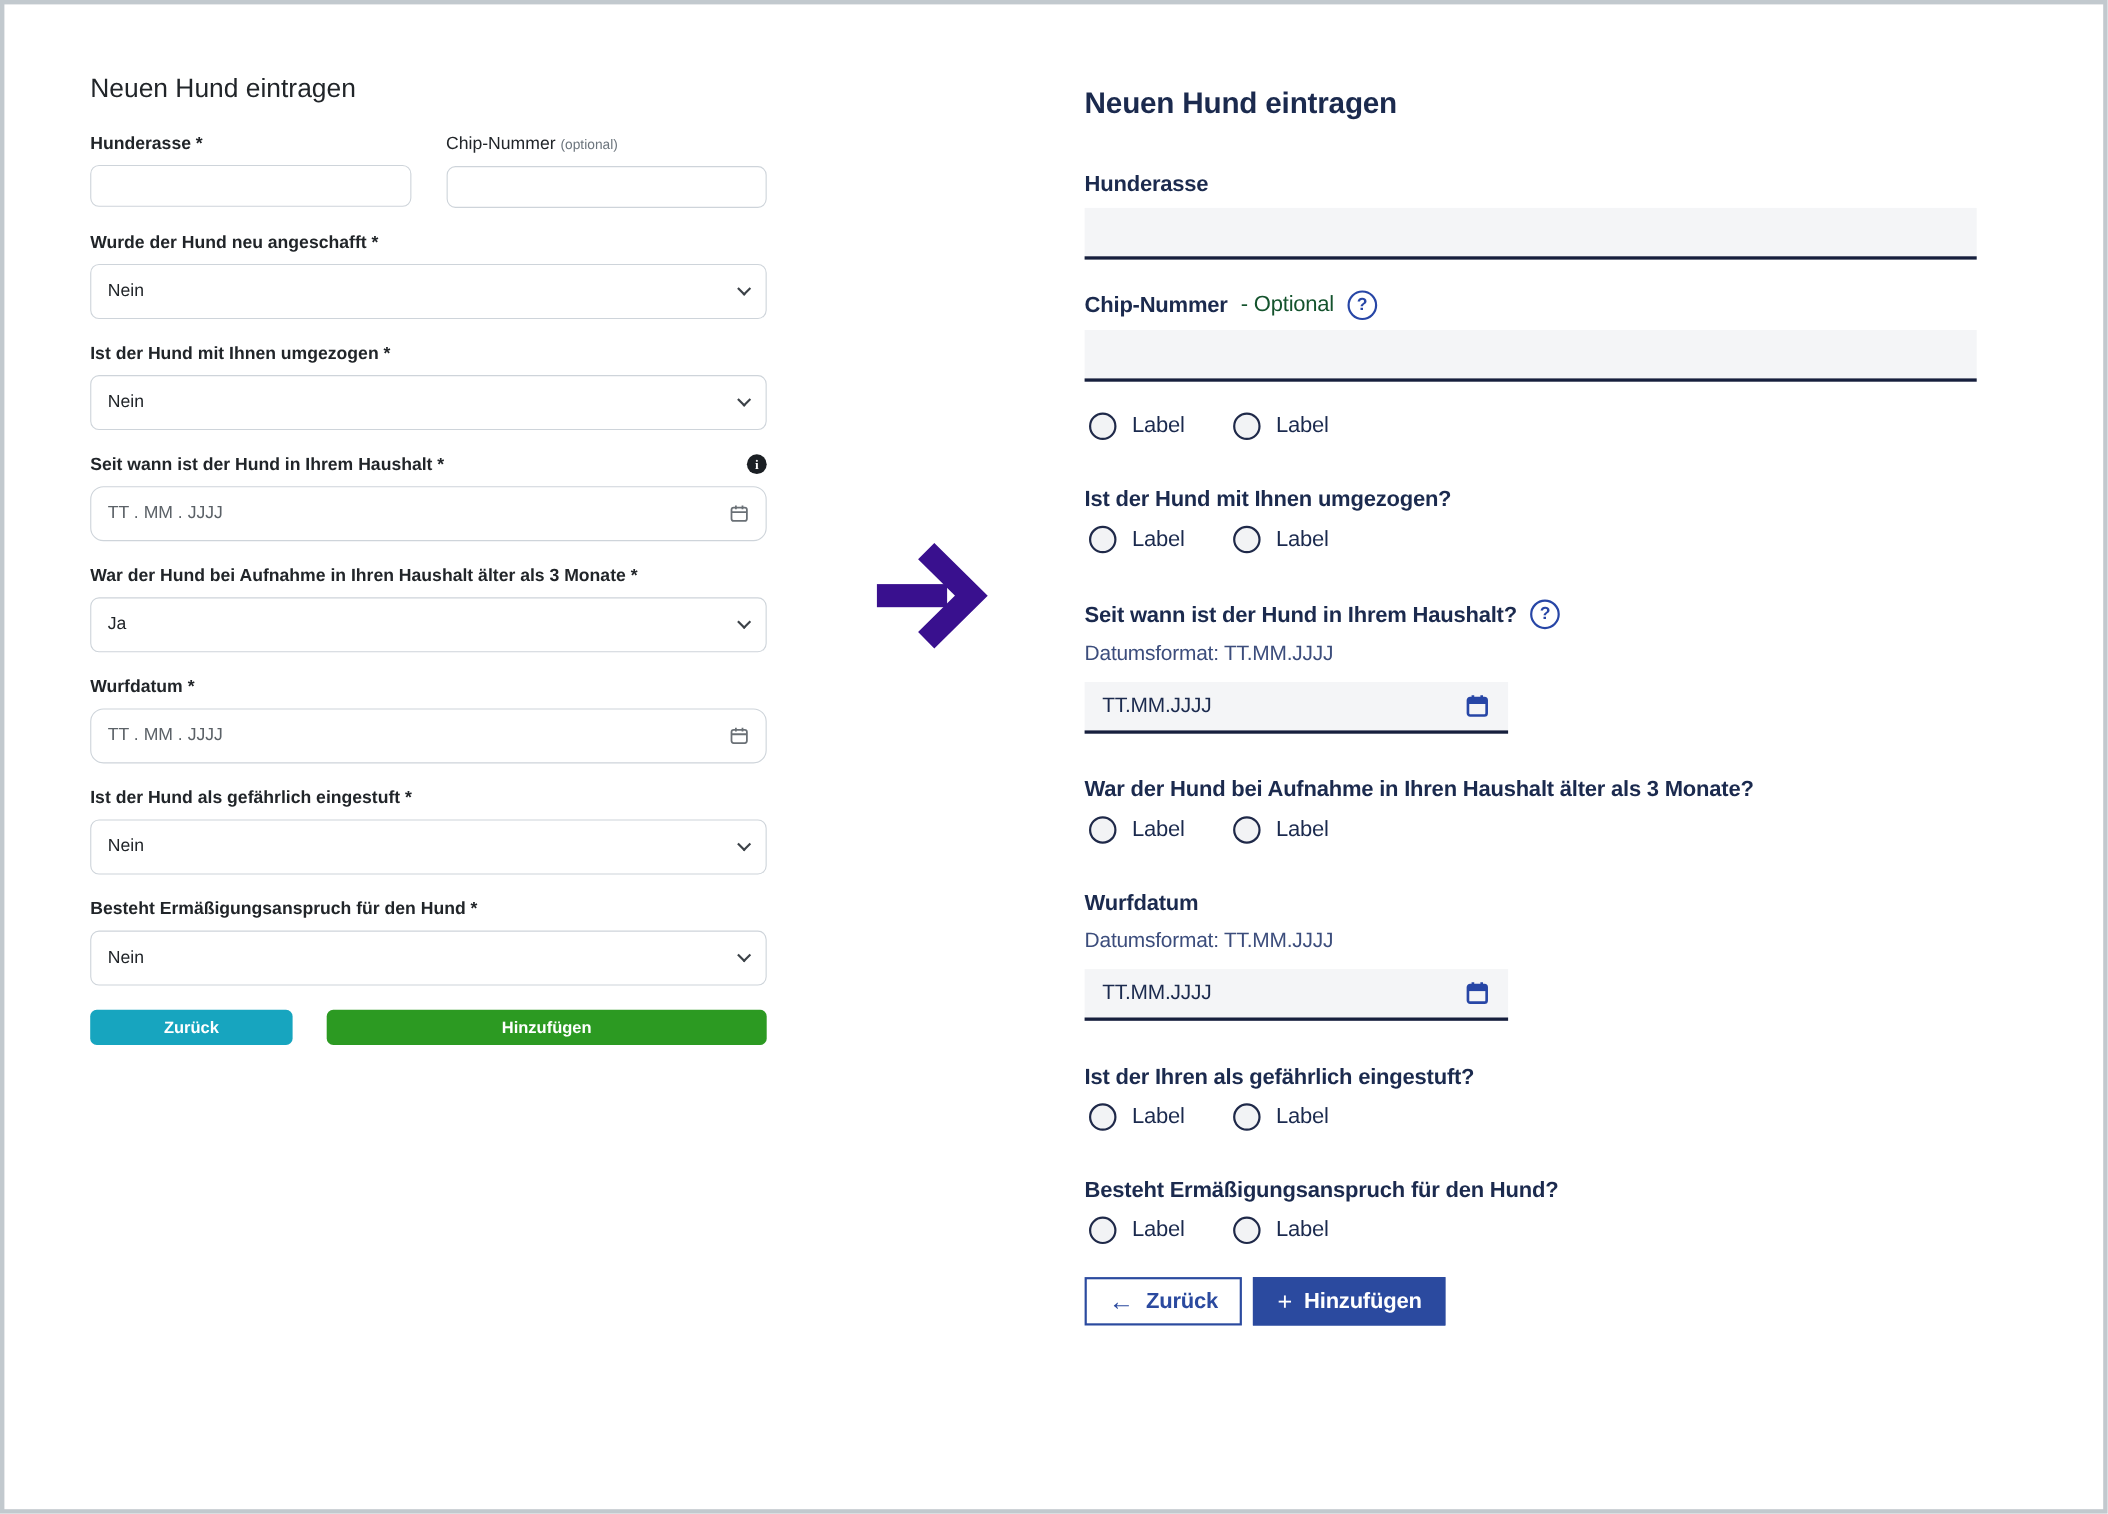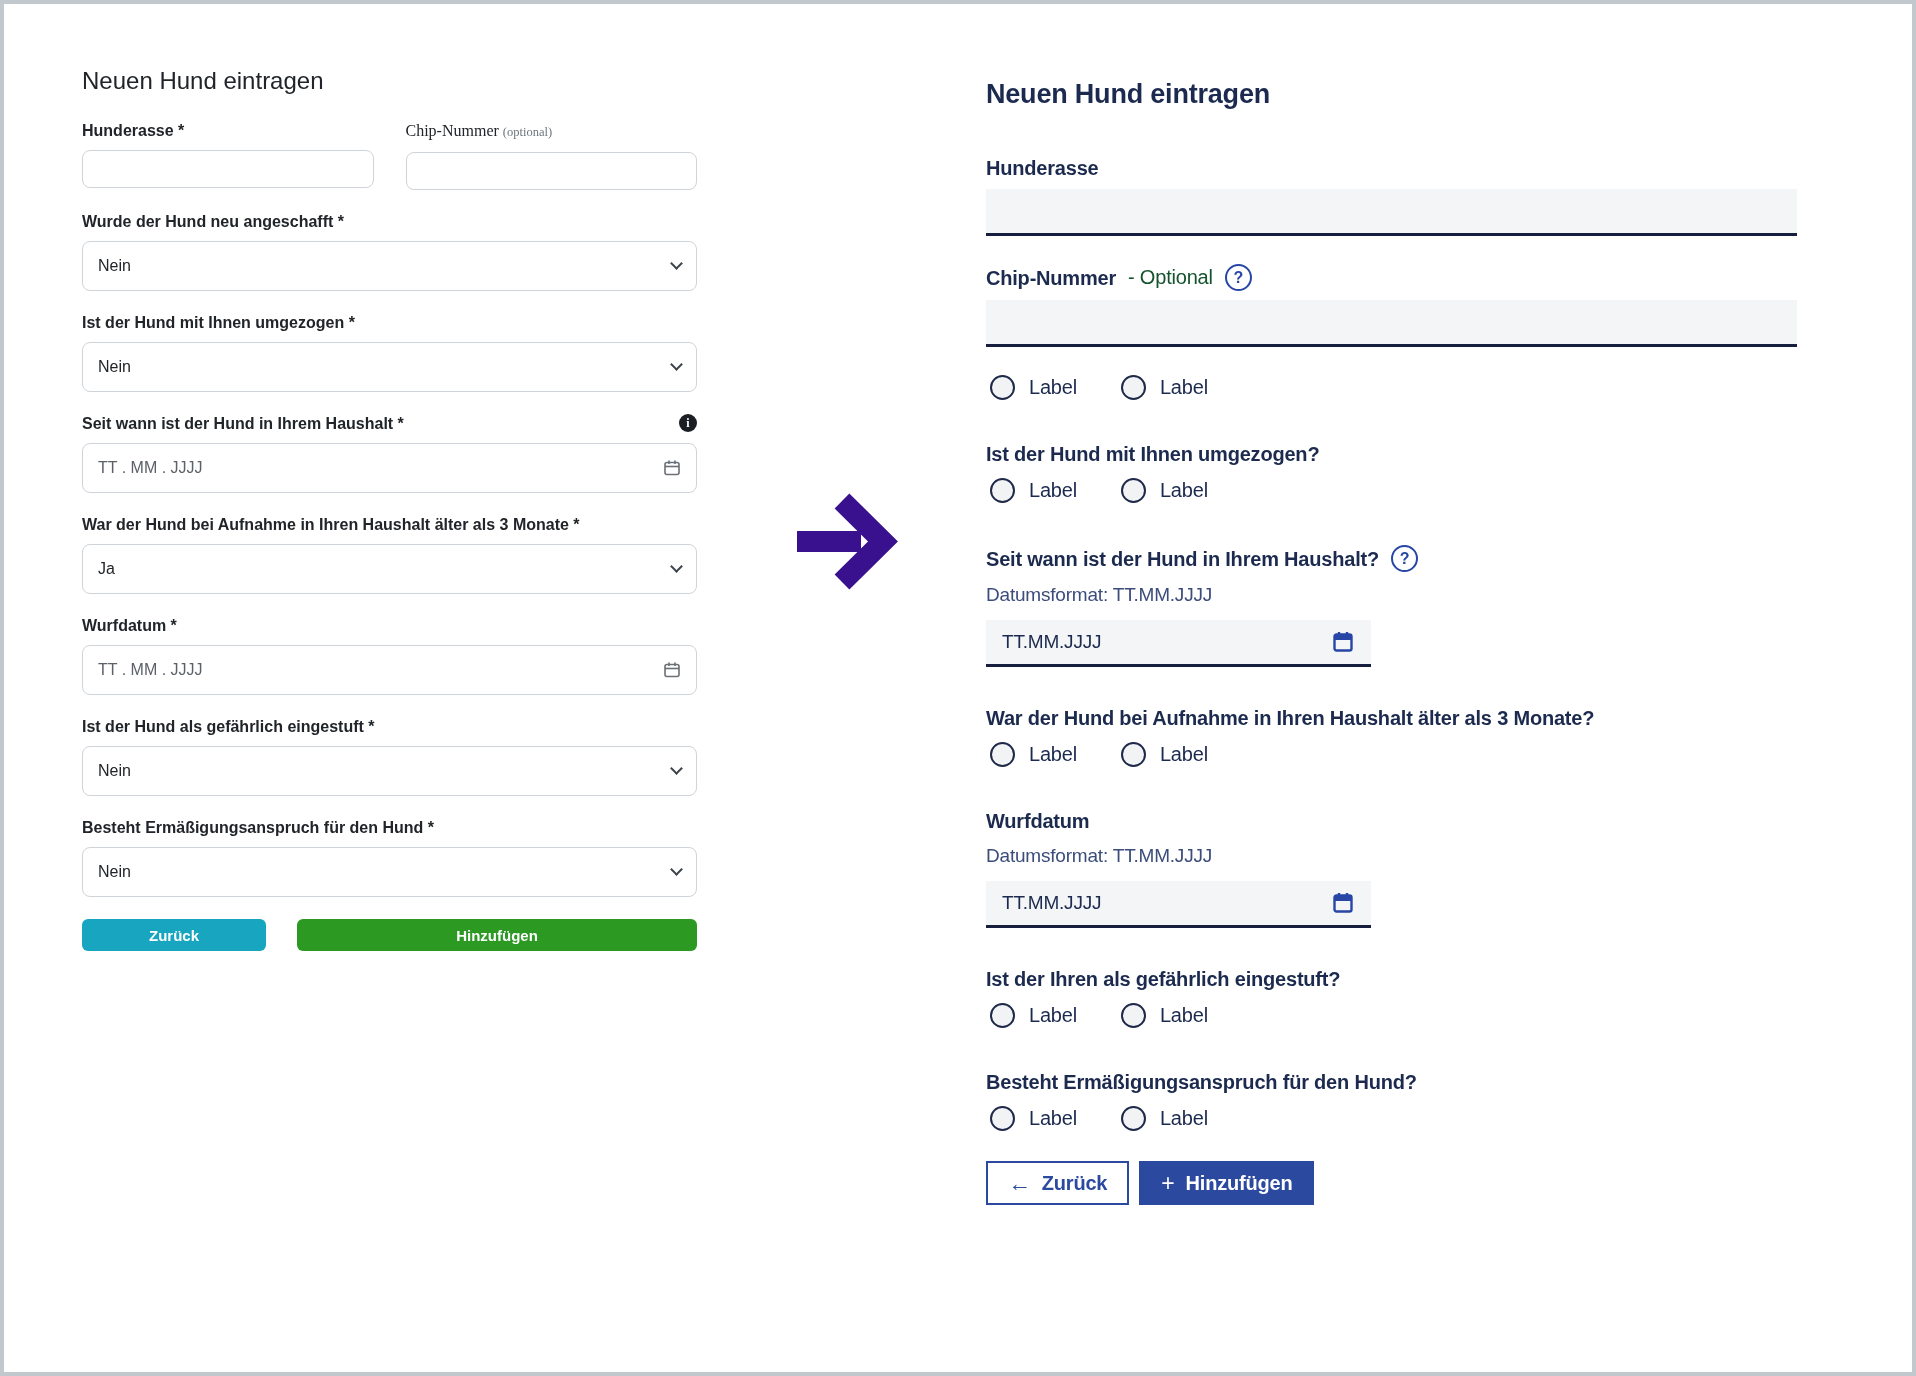--- a/index.html
+++ b/index.html
@@ -10,35 +10,35 @@
     font-family:"Liberation Sans", sans-serif;
     overflow:hidden;
   }
   .frame { position:absolute; inset:0; border:4px solid #c2c9ce; pointer-events:none; z-index:50; }
 
   
   .left-panel { position:absolute; left:82px; top:66px; width:615px; }
   .l-title { font-size:24px; line-height:29px; font-weight:500; color:#212529; margin-bottom:26px; }
   .l-label { display:block; font-size:16px; line-height:19px; font-weight:700; color:#212529; margin-bottom:10px; }
   .l-opt { font-weight:400; font-size:12.5px; color:#6c757d; }
-  .l-chip-label { font-weight:400;font-family:Liberation Serif, serif; }
+  .l-chip-label { font-weight:400; }
   .l-row { display:flex; gap:32px; margin-bottom:22px; }
   .l-col { flex:1; min-width:0; }
   .l-group { margin-bottom:22px; }
   .l-input {
     width:100%; height:38px; border:1px solid #ced4da; border-radius:8px;
     background:#fff; padding:0 14px; font-size:16px; color:#212529;
     font-family:"Liberation Sans", sans-serif;
   }
   .l-select, .l-date {
     width:100%; height:50px; border:1px solid #ced4da; border-radius:8px;
     background:#fff; padding:0 15px; font-size:16px; color:#212529;
     display:flex; align-items:center; justify-content:space-between; cursor:default;
   }
-  .l-date { color:#5b6167; }
+  .l-date { color:#5b6167;border-radius:12px; }
   .chev {
     width:9px; height:9px; border-right:2px solid #3c4248; border-bottom:2px solid #3c4248;
     transform:rotate(45deg); margin-top:-5px; flex:none;
   }
   .label-row { display:flex; justify-content:space-between; align-items:flex-start; margin-bottom:10px; }
   .label-row .l-label { margin-bottom:0; }
   .info-icon {
     flex:none; width:18px; height:18px; border-radius:50%; background:#1b1f24; color:#fff;
     font-size:12px; font-weight:700; display:flex; align-items:center; justify-content:center;
     font-family:"Liberation Serif", serif;

